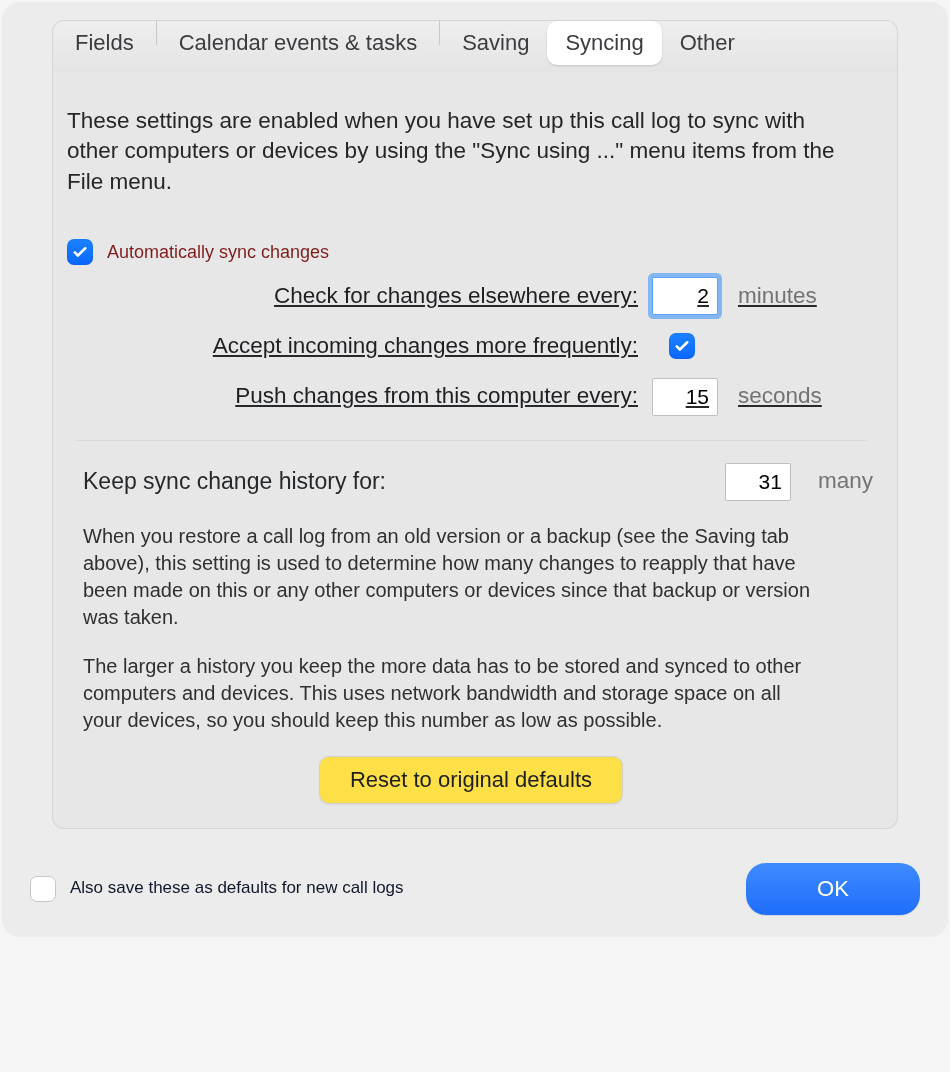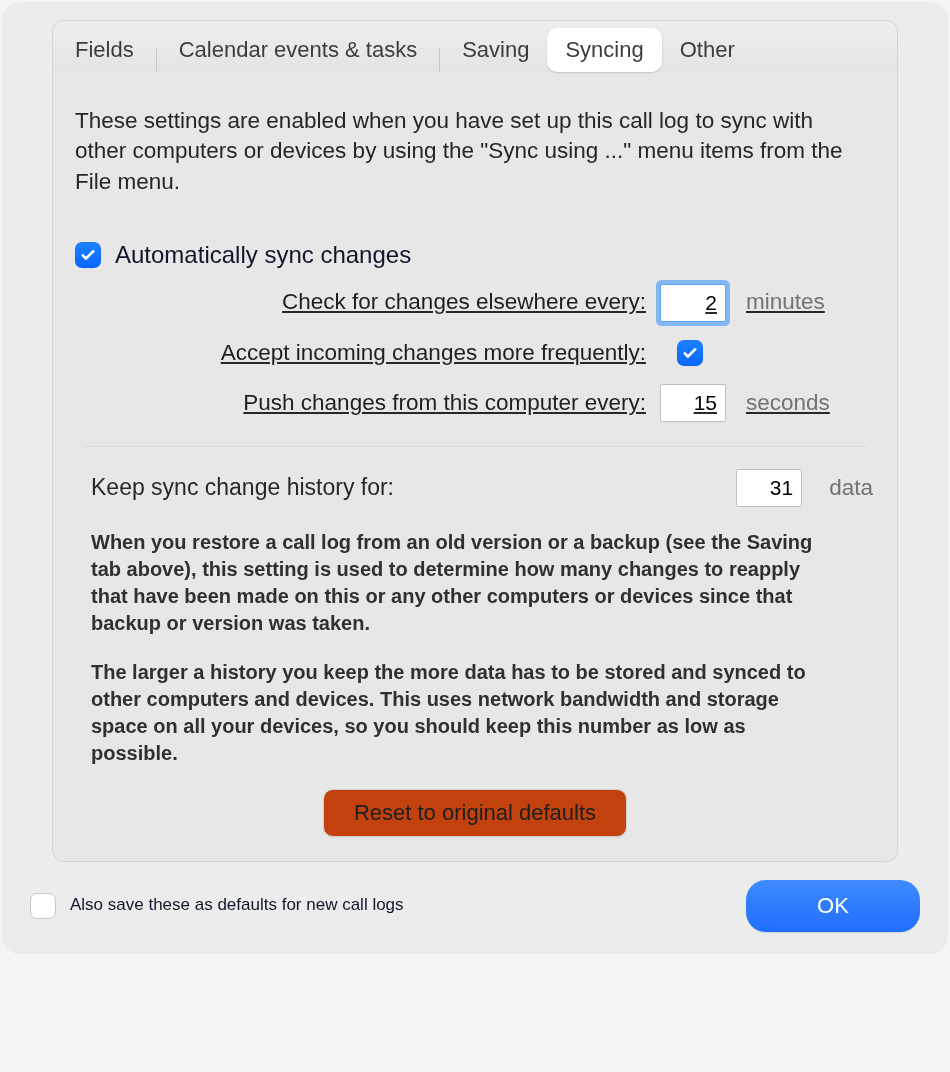--- a/index.html
+++ b/index.html
@@ -35,21 +35,21 @@
   }
   .tabbar{
     position:relative;
     height:52px;
     margin:0 30px;
     background:linear-gradient(#eeeeee,#e4e4e4);
     border:1px solid var(--panel-border);
     border-bottom:none;
     border-radius:12px 12px 0 0;
     display:flex;
-    align-items:flex-end;
+    align-items:flex-start;
     padding:0 4px;
   }
   .tab{
     height:44px;
     display:flex;
     align-items:center;
     padding:0 18px;
     font-size:22px;
     color:#3a3c3f;
     border-radius:10px;
@@ -62,22 +62,22 @@
   .tab-sep{
     width:1px;
     height:24px;
     background:#c8c8c8;
     margin:0 4px;
   }
   .panel{
     background:#e7e7e7;
     border:1px solid var(--panel-border);
     border-radius:0 0 12px 12px;
-    margin:0 30px 8px 30px;
-    padding:34px 22px 24px 22px;
+    margin:0 30px 24px 30px;
+    padding:34px 22px 24px 14px;
     border-top:none;
     border-top-left-radius:12px;
     border-top-right-radius:12px;
     margin-top:-8px;
     padding-top:44px;
   }
   
   .tabwrap{position:relative;z-index:2;margin-bottom:-10px}
   .intro{
     font-size:22.5px;
@@ -94,21 +94,21 @@
   }
   .checkbox.checked{
     background:linear-gradient(#1b82ff,#0a66ff);
     box-shadow:0 0 0 1px rgba(0,0,0,0.05) inset;
   }
   .checkbox.unchecked{
     background:#fff;
     border:1px solid #c7c7c7;
   }
   .checkbox svg{width:18px;height:18px}
-  .autosync{color:#0f172a;font-size:24px}
+  .autosync{color:#7f1d1d;font-size:18px}
   .grid{
     margin-top:12px;
     display:grid;
     grid-template-columns:585px 74px 1fr;
     row-gap:16px;
     align-items:center;
     text-decoration:underline;
   }
   .lbl{
     text-align:right;
@@ -142,27 +142,26 @@
     padding:4px 2px 6px 16px;
     font-size:23px;
     gap:15px;
   }
   .historyrow .spacer{flex:1}
   .helptext{
     font-size:20px;
     color:#2e3032;
     padding:16px 8px 0 16px;
     max-width:760px;
-    font-weight:bold;
   }
   .helptext p{margin:0 0 22px 0}
   .resetwrap{text-align:center;margin-top:4px}
   .resetbtn{
     display:inline-block;
-    background:#c2410c;
+    background:#fde047;
     border:1px solid #d0d0d0;
     border-radius:10px;
     padding:10px 30px;
     font-size:22px;
     color:#1d1f22;
     box-shadow:0 1px 1px rgba(0,0,0,0.05);
   }
   .footer{
     display:flex;align-items:center;
     padding:10px 8px 0 8px;
@@ -226,21 +225,21 @@
       <input class="numinput" value="15" style="">
       <div class="unit">seconds</div>
     </div>
 
     <div class="divider"></div>
 
     <div class="historyrow">
       <span>Keep sync change history for:</span>
       <span class="spacer"></span>
       <input class="numinput" style="width: 66px;" value="31">
-      <span class="unit">data</span>
+      <span class="unit">many</span>
     </div>
 
     <div class="helptext">
       <p>When you restore a call log from an old version or a backup (see the Saving tab above), this setting is used to determine how many changes to reapply that have been made on this or any other computers or devices since that backup or version was taken.</p>
       <p>The larger a history you keep the more data has to be stored and synced to other computers and devices. This uses network bandwidth and storage space on all your devices, so you should keep this number as low as possible.</p>
     </div>
 
     <div class="resetwrap">
       <button class="resetbtn">Reset to original defaults</button>
     </div>

